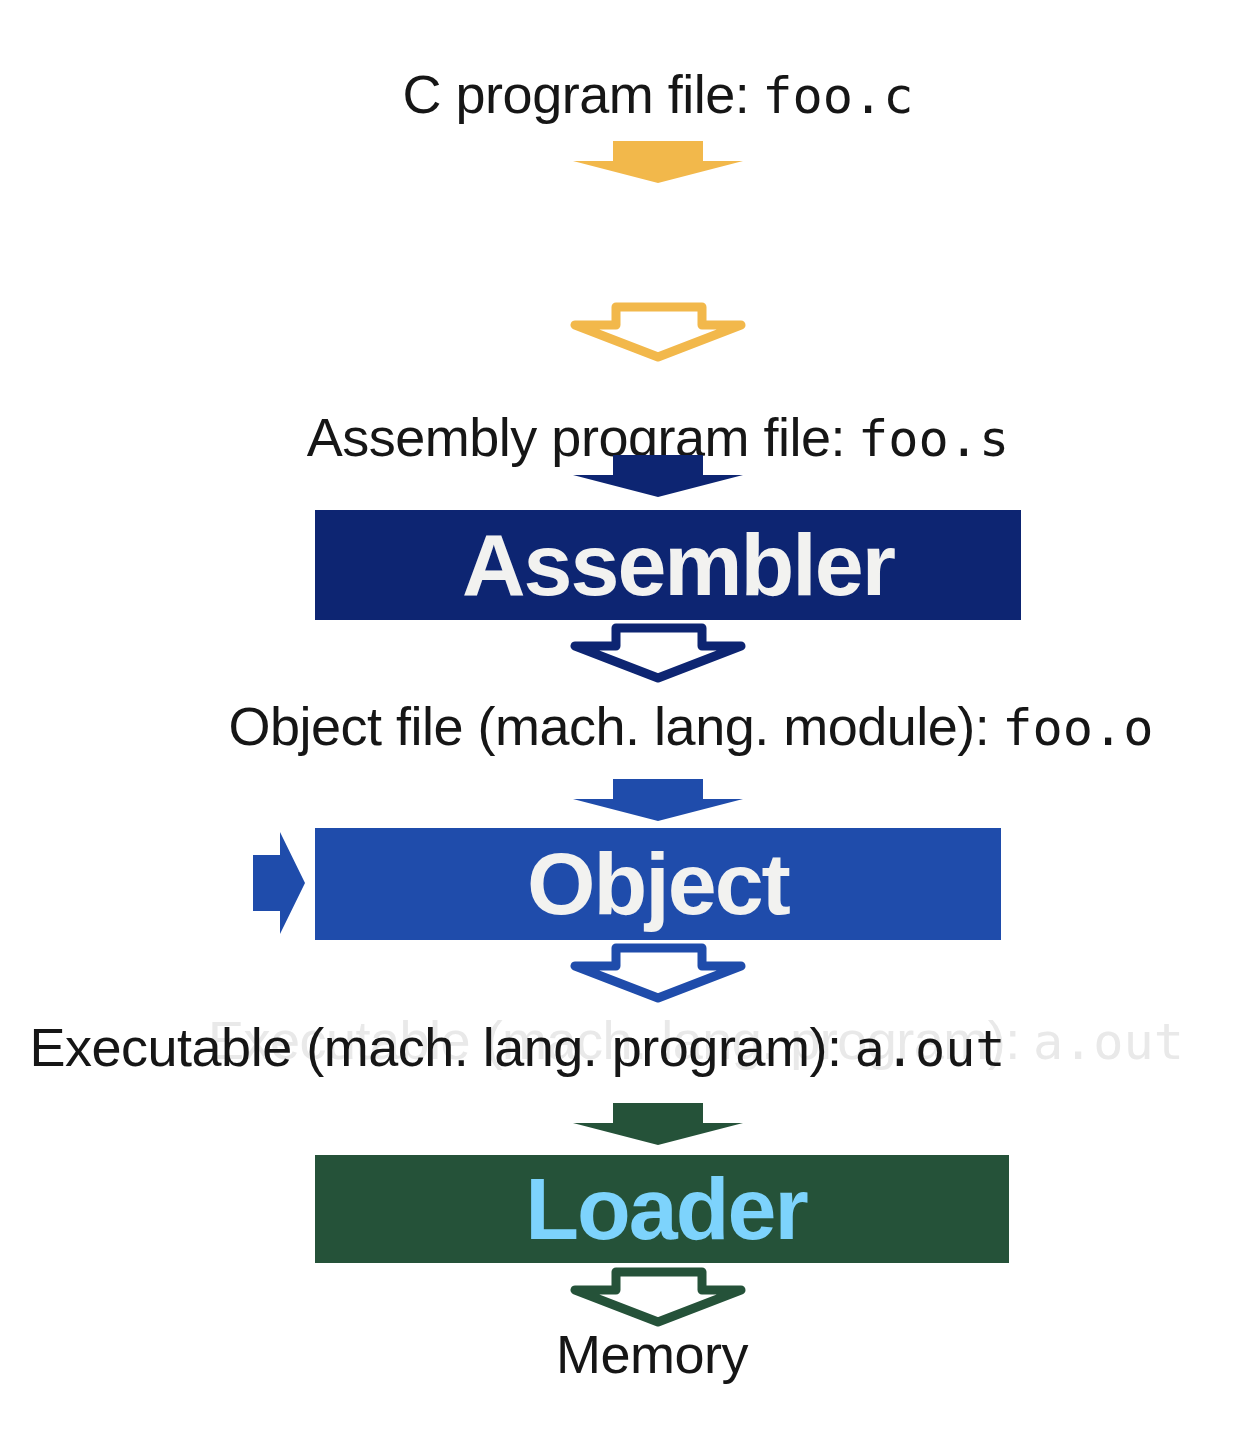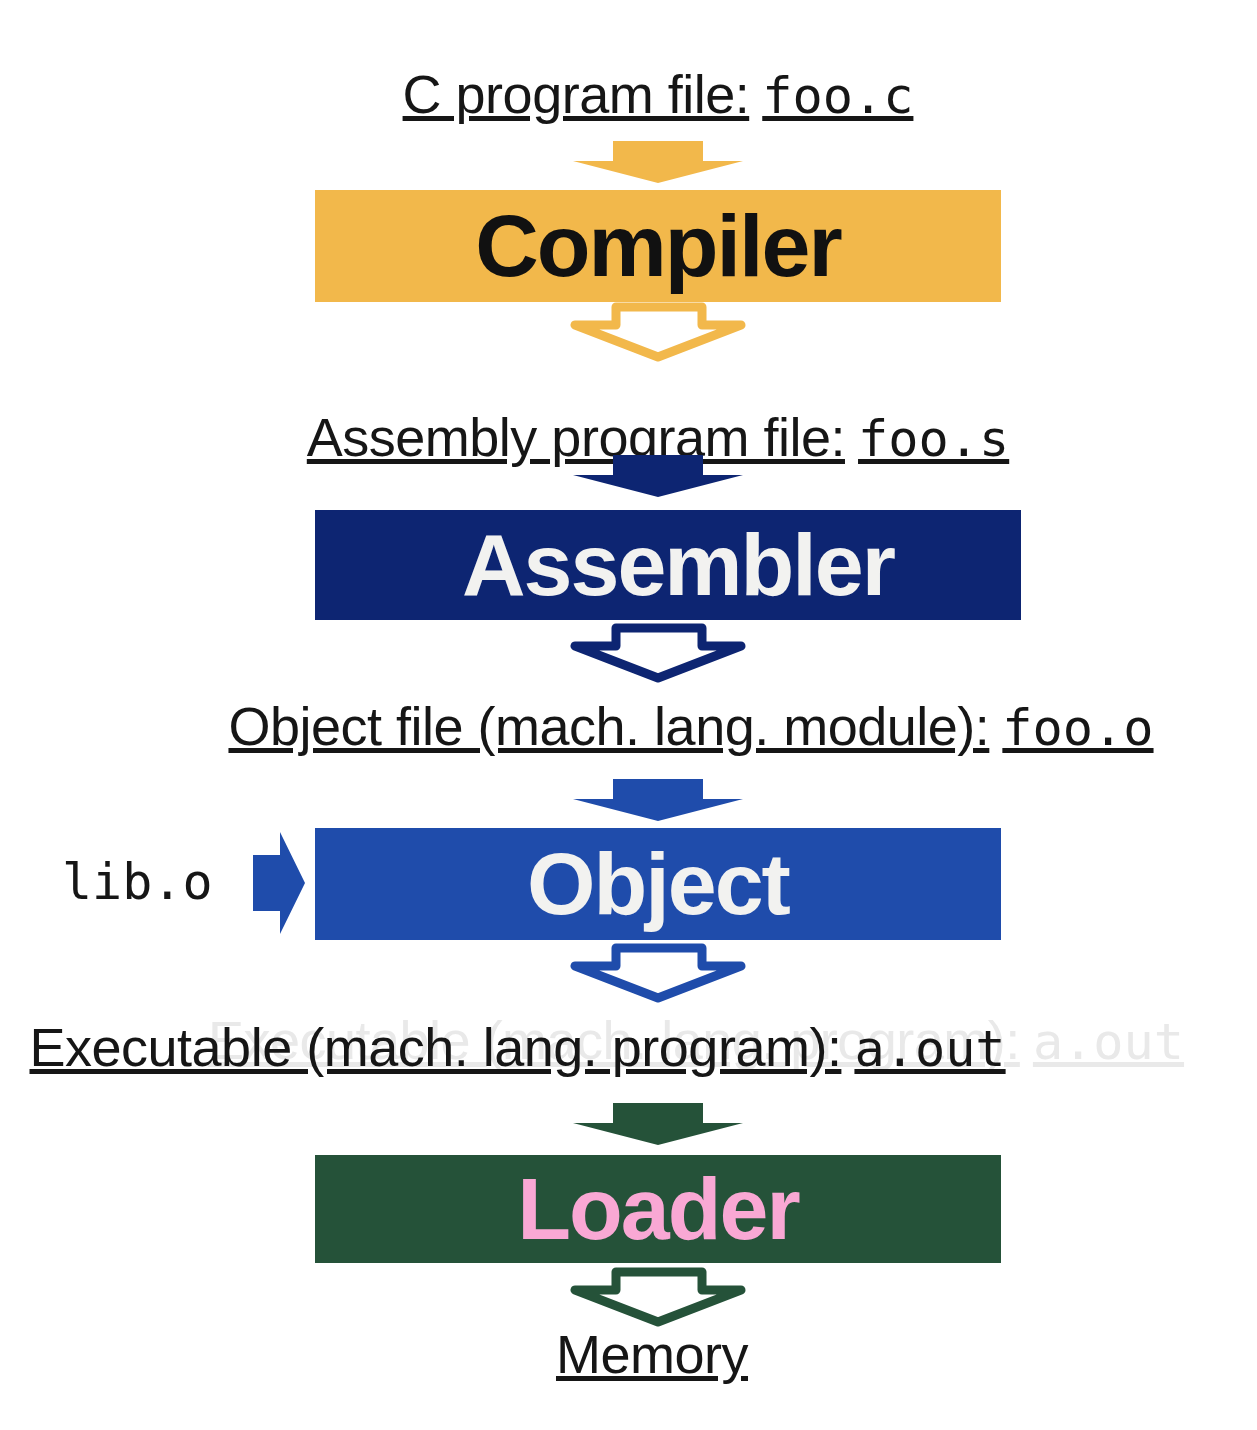--- a/index.html
+++ b/index.html
@@ -14,21 +14,20 @@
   }
   .center-line {
     position: absolute;
     left: 658px;
     transform: translateX(-50%);
     white-space: nowrap;
     font-size: 54px;
     line-height: 1.2;
     color: #161616;
     letter-spacing: -0.5px;
-    text-decoration: underline;
   }
   .mono {
     font-family: "DejaVu Sans Mono", monospace;
     font-size: 0.93em;
     margin-left: 0.26em;
     letter-spacing: 0;
   }
   .ghost {
     color: #e9e9e9;
     z-index: 0;
@@ -41,21 +40,21 @@
     display: flex;
     align-items: center;
     justify-content: center;
     font-weight: 700;
     font-size: 88px;
     letter-spacing: -2px;
   }
   .box--compiler  { color: #111111; }
   .box--assembler { color: #f2f2f0; }
   .box--linker    { color: #f2f2f0; }
-  .box--loader    { color: #f9a8d4; }
+  .box--loader    { color: #7dd3fc; padding-left: 8px; }
   .arrow { position: absolute; display: block; }
   .lib-label {
     position: absolute;
     left: 62px;
     top: 852px;
     font-family: "DejaVu Sans Mono", monospace;
     font-size: 50px;
     line-height: 1.2;
     color: #161616;
   }
@@ -66,23 +65,20 @@
 <div class="canvas">
 
   <div class="center-line" style="top:62px;">
     <span>C program file:</span><span class="mono">foo.c</span>
   </div>
 
   <svg class="arrow" style="left:572px; top:141px;" width="172" height="42" viewBox="0 0 172 42">
     <path d="M41,0 H131 V20 H171 L86,42 L1,20 H41 Z" fill="#F2B84B"></path>
   </svg>
 
-  <div class="box box--compiler" style="top: 190px; height: 112px; background-color: rgb(242, 184, 75);">
-    <span>Compiler</span>
-  </div>
 
   <svg class="arrow" style="left:570px; top:302px;" width="176" height="60" viewBox="0 0 176 60">
     <path d="M46,5 H132 V23 H171 L88,55 L5,23 H46 Z" fill="#ffffff" stroke-width="9" stroke-linejoin="round" stroke-linecap="round" stroke="#F2B84B"></path>
   </svg>
 
   <div class="center-line" style="top:375px;margin-top:30px;">
     <span>Assembly program file:</span><span class="mono">foo.s</span>
   </div>
 
   <svg class="arrow" style="left:572px; top:455px;" width="172" height="42" viewBox="0 0 172 42">
@@ -98,23 +94,20 @@
   </svg>
 
   <div class="center-line" style="top:694px;margin-left:33px;">
     <span>Object file (mach. lang. module):</span><span class="mono">foo.o</span>
   </div>
 
   <svg class="arrow" style="left:572px; top:779px;" width="172" height="42" viewBox="0 0 172 42">
     <path d="M41,0 H131 V20 H171 L86,42 L1,20 H41 Z" fill="#1F4CAB"></path>
   </svg>
 
-  <div class="lib-label">
-    <span>lib.o</span>
-  </div>
 
   <svg class="arrow" style="left:253px; top:832px;" width="52" height="102" viewBox="0 0 52 102">
     <path d="M0,23 H27 V0 L52,51 L27,102 V79 H0 Z" fill="#1F4CAB"></path>
   </svg>
 
   <div class="box box--linker" style="top: 828px; height: 112px; background-color: rgb(31, 76, 171);">
     <span>Object</span>
   </div>
 
   <svg class="arrow" style="left:570px; top:943px;" width="176" height="60" viewBox="0 0 176 60">

